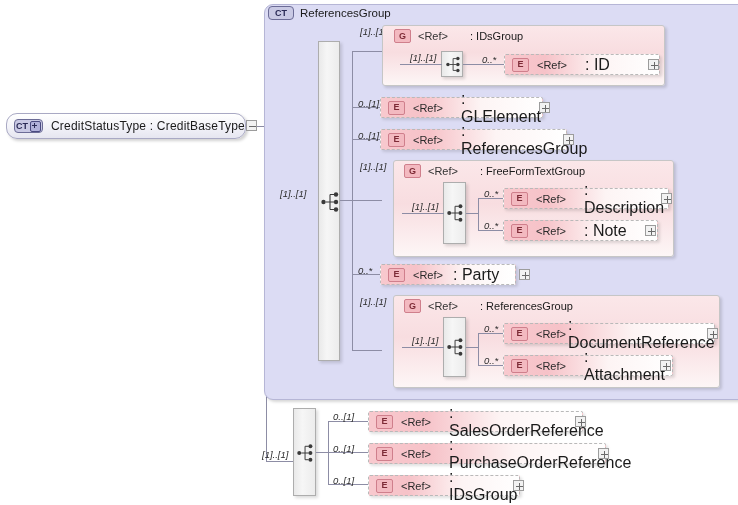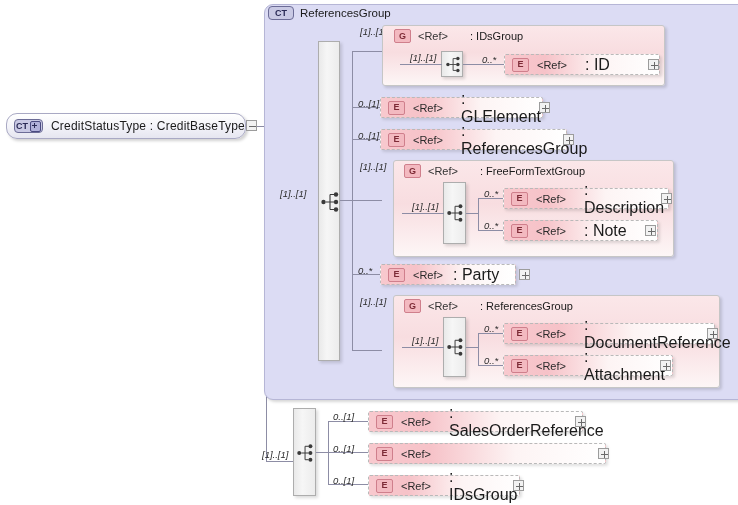--- a/index.html
+++ b/index.html
@@ -237,21 +237,21 @@
   <div class="hline" style="left:402px;top:347px;width:42px;"></div>
   <div class="vline" style="left:478px;top:333px;height:32px;"></div>
   <div class="hline" style="left:466px;top:347px;width:13px;"></div>
   <div class="hline" style="left:478px;top:333px;width:25px;"></div>
   <div class="hline" style="left:478px;top:365px;width:25px;"></div>
 
   <div class="card" style="left:484px;top:323px;">0..*</div>
   <div class="ebox" style="left:503px;top:323px;width:212px;height:21px;">
     <span class="badge badge-e" style="margin-left:7px;">E</span>
     <span class="ref">&lt;Ref&gt;</span>
-    <span class="nm" style="left:80px;">: DocumentReference</span>
+    <span class="nm" style="left:64px;">: DocumentReference</span>
   </div>
   <div class="plusbox" style="left:707px;top:328px;"></div>
 
   <div class="card" style="left:484px;top:355px;">0..*</div>
   <div class="ebox" style="left:503px;top:355px;width:170px;height:21px;">
     <span class="badge badge-e" style="margin-left:7px;">E</span>
     <span class="ref">&lt;Ref&gt;</span>
     <span class="nm" style="left:80px;">: Attachment</span>
   </div>
   <div class="plusbox" style="left:660px;top:360px;"></div>
@@ -278,20 +278,21 @@
     <span class="badge badge-e" style="margin-left:7px;">E</span>
     <span class="ref">&lt;Ref&gt;</span>
     <span class="nm" style="left:80px;">: SalesOrderReference</span>
   </div>
   <div class="plusbox" style="left:575px;top:416px;"></div>
 
   <div class="card" style="left:333px;top:443px;">0..[1]</div>
   <div class="ebox" style="left:368px;top:443px;width:238px;height:21px;">
     <span class="badge badge-e" style="margin-left:7px;">E</span>
     <span class="ref">&lt;Ref&gt;</span>
+    <span class="nm" style="left:80px;">: PurchaseOrderReference</span>
   </div>
   <div class="plusbox" style="left:598px;top:448px;"></div>
 
   <div class="card" style="left:333px;top:475px;">0..[1]</div>
   <div class="ebox" style="left:368px;top:475px;width:152px;height:21px;">
     <span class="badge badge-e" style="margin-left:7px;">E</span>
     <span class="ref">&lt;Ref&gt;</span>
     <span class="nm" style="left:80px;">: IDsGroup</span>
   </div>
   <div class="plusbox" style="left:513px;top:480px;"></div>

